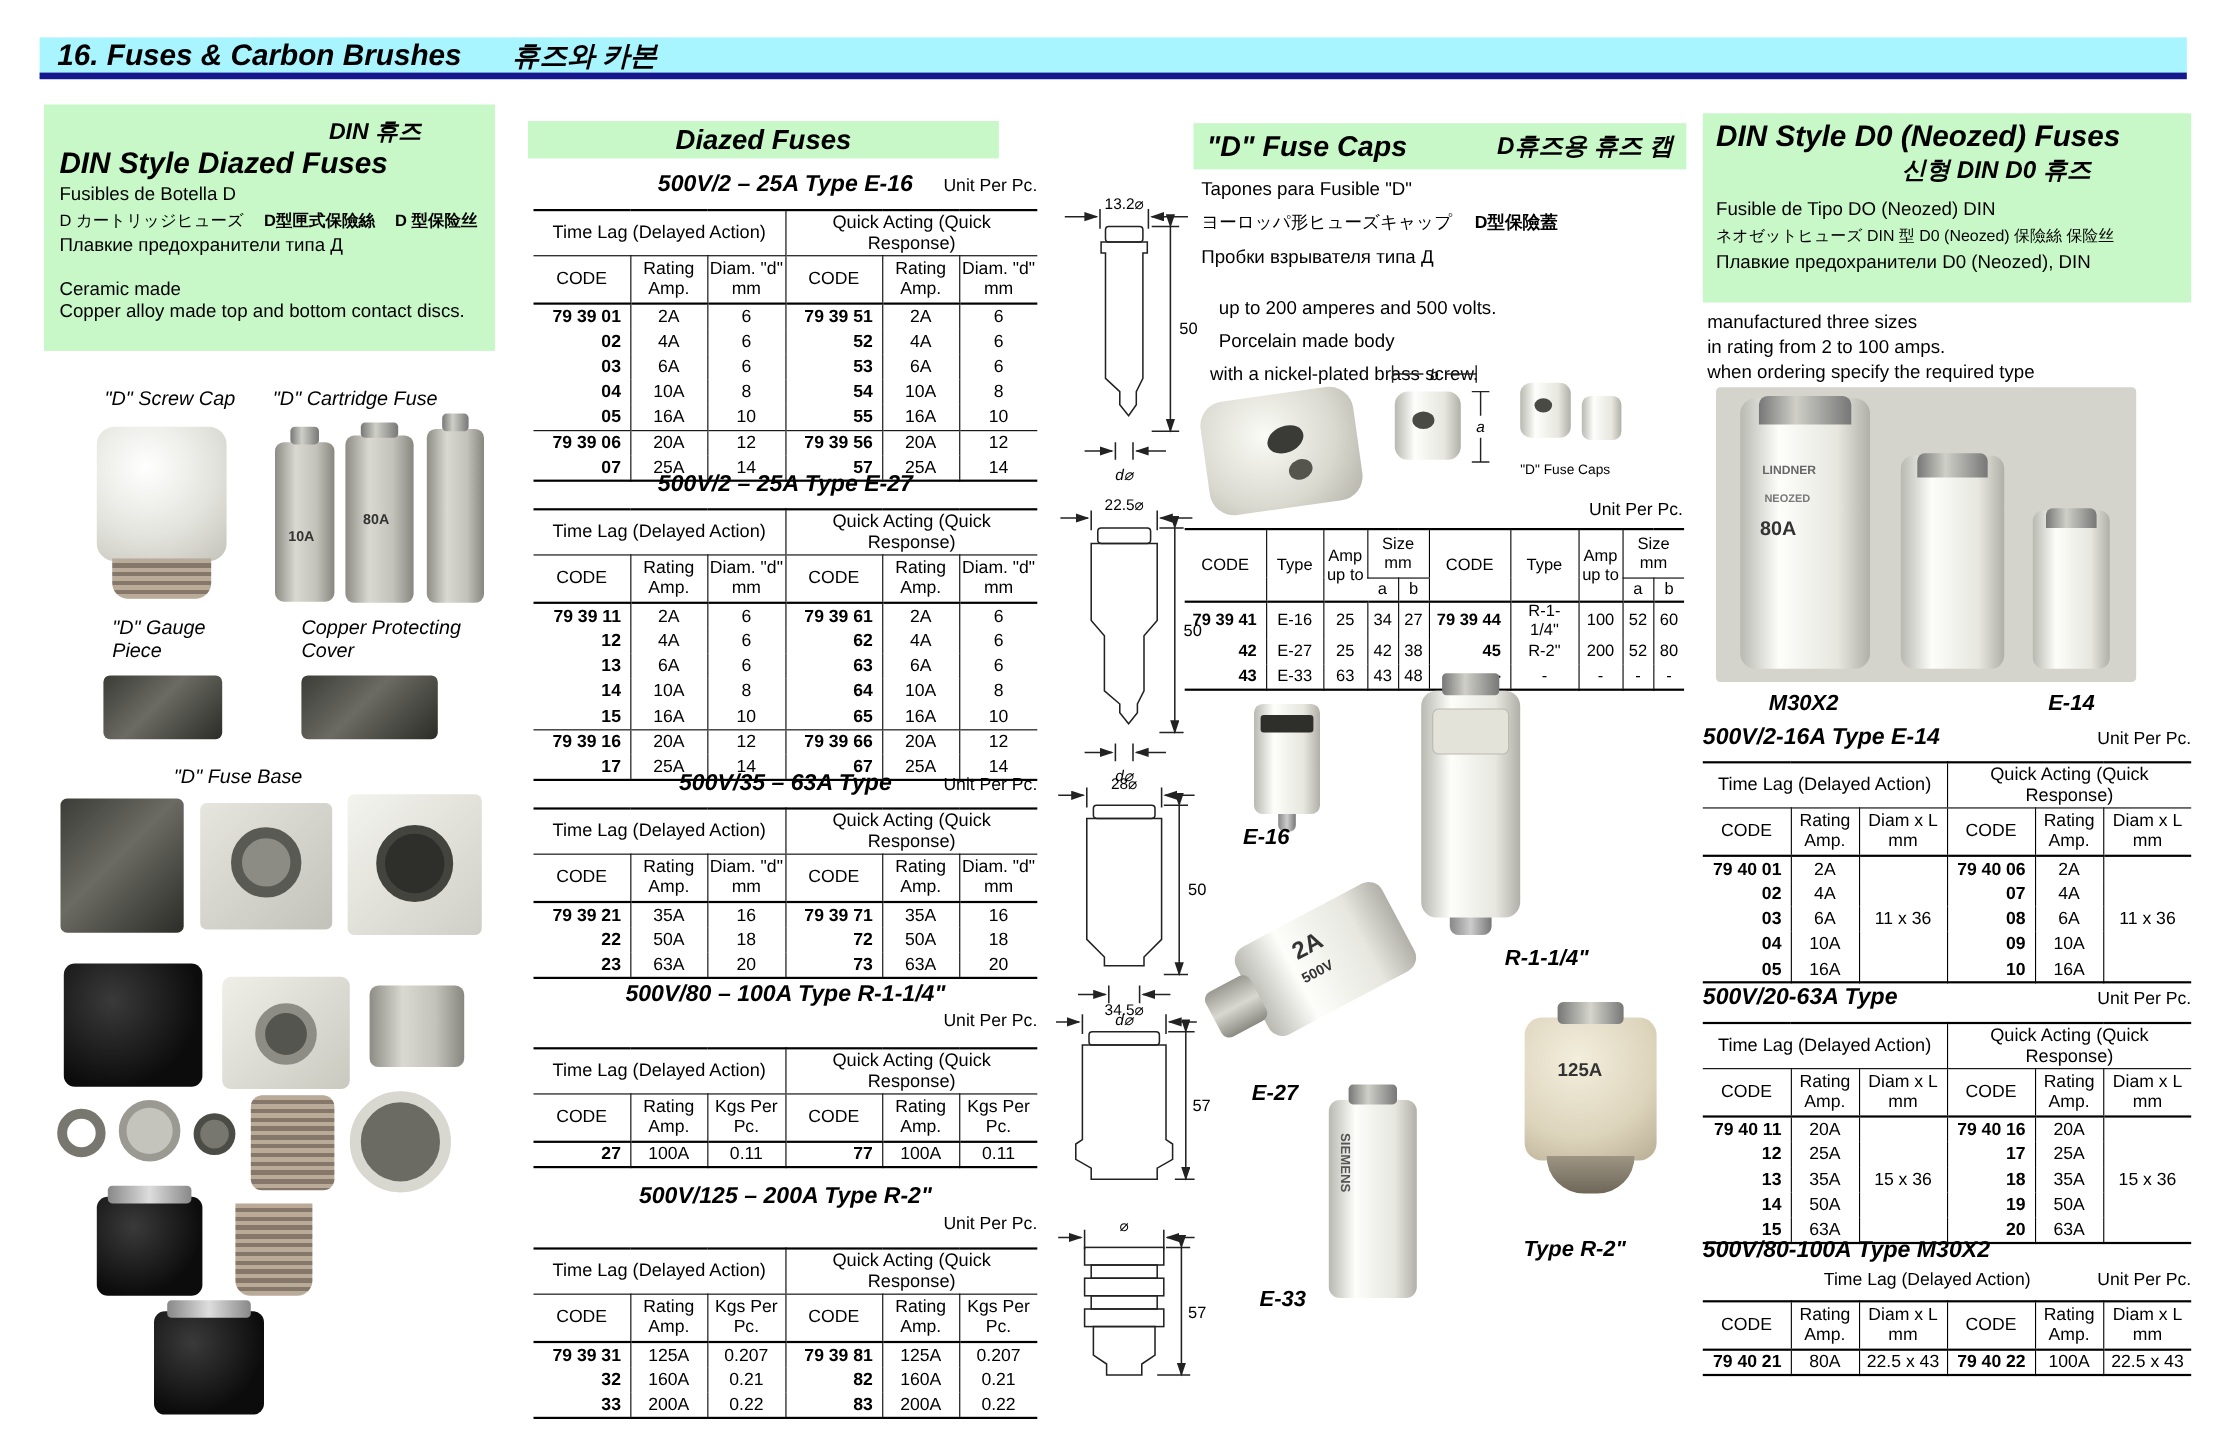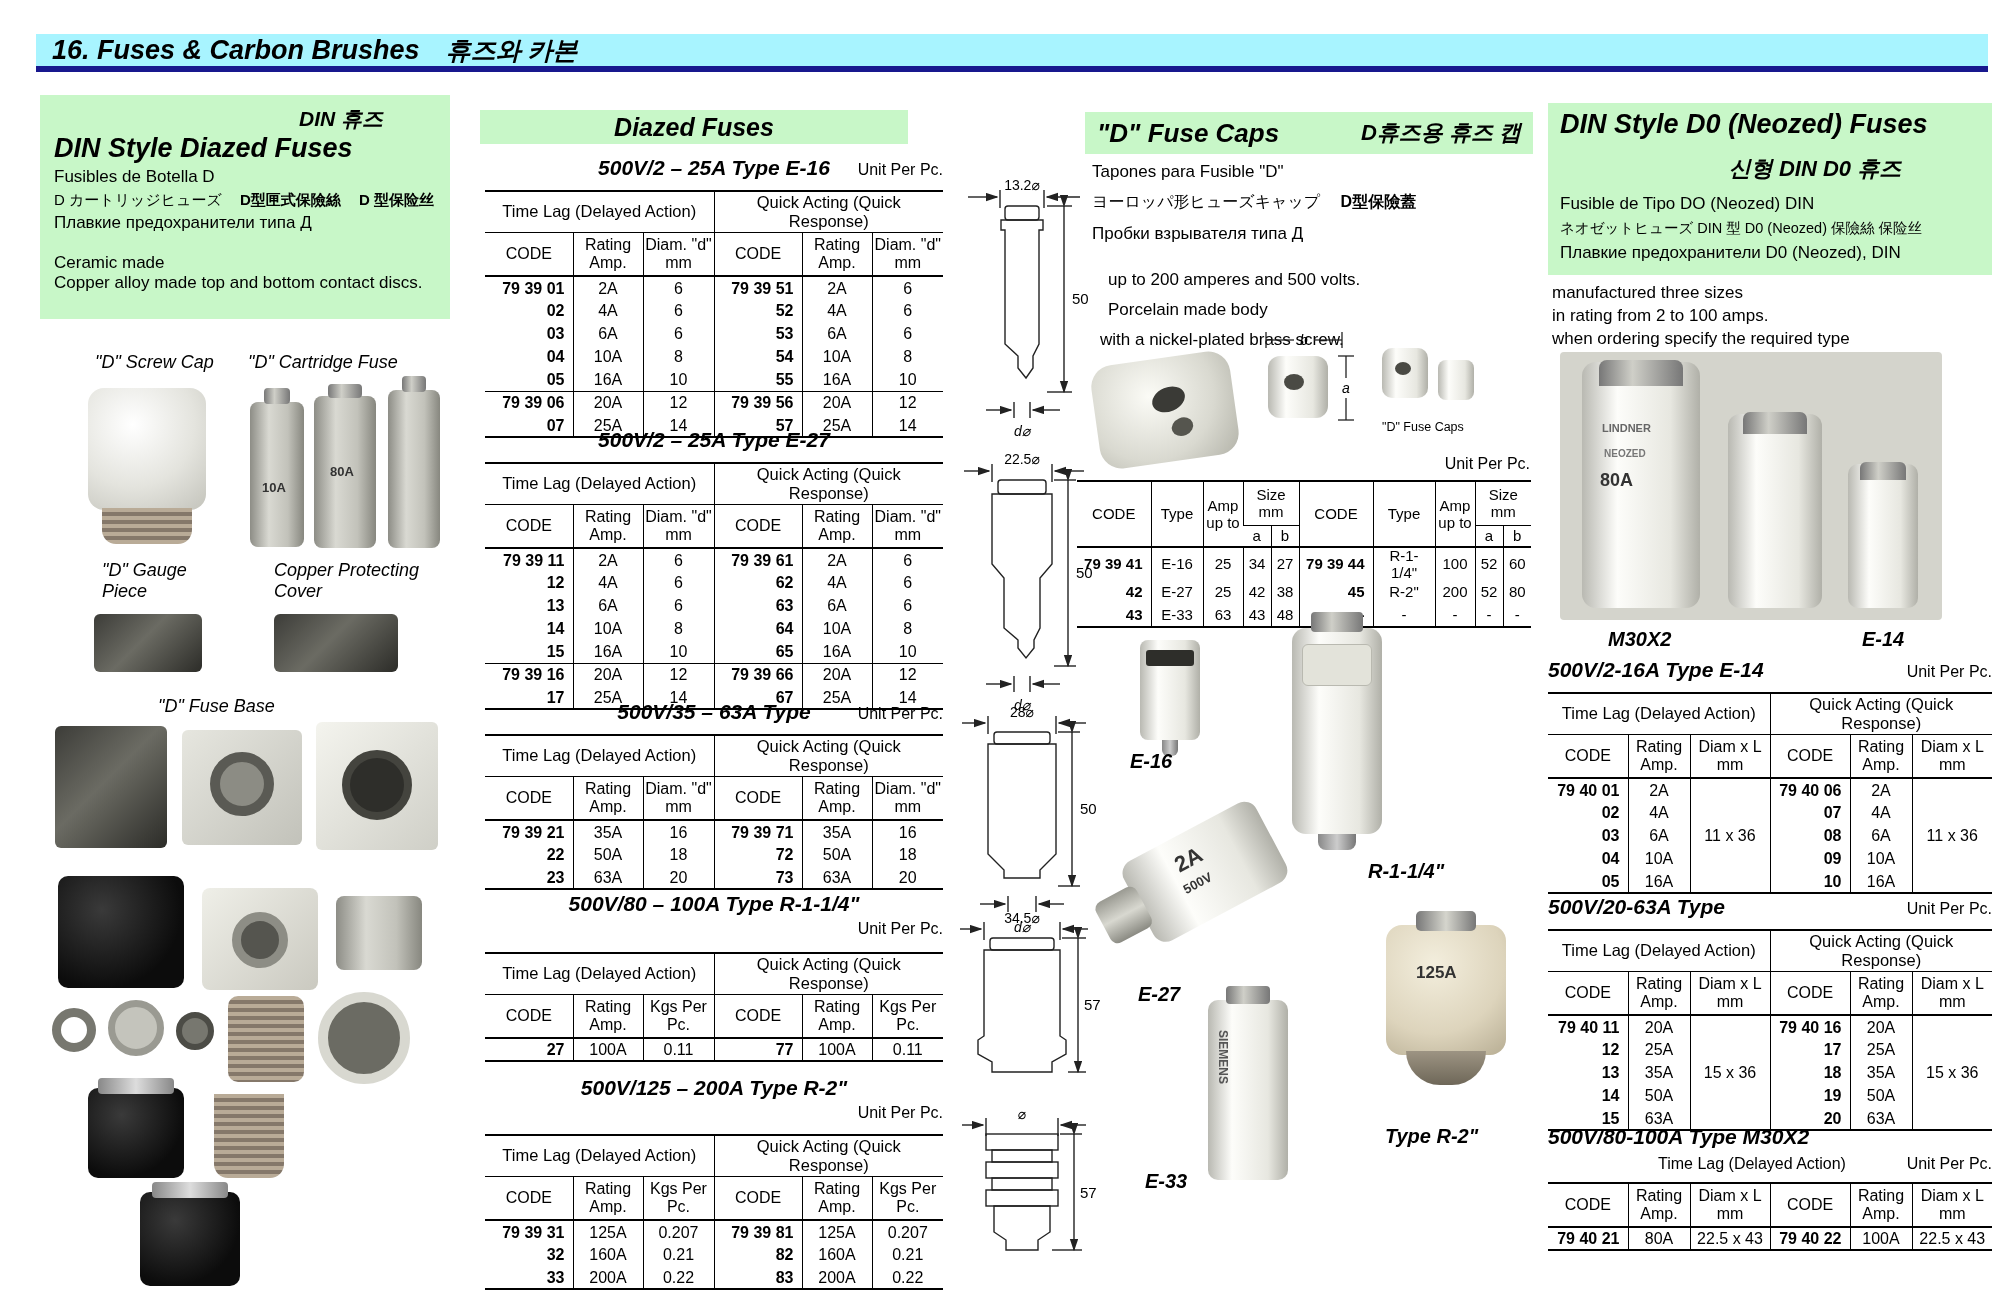--- a/index.html
+++ b/index.html
@@ -4,21 +4,21 @@
 <style>
   *{margin:0;padding:0;box-sizing:border-box}
   body{width:2016px;height:1302px;position:relative;overflow:hidden;background:#fff;
        color:#000;font-family:"Liberation Sans",sans-serif;}
   .abs{position:absolute}
   .bi{font-weight:bold;font-style:italic}
   .green{background:#c8f7c8}
 
   
   #pageheader{left:36px;top:34px;width:1952px;height:38px;background:#a8f4ff;
-    border-bottom:6px solid #18188e;display:flex;align-items:center;padding-left:16px;gap:26px}
+    border-bottom:6px solid #18188e;display:flex;align-items:center;padding-left:16px;gap:46px}
   #pageheader .t1{font-size:27px}
   #pageheader .t2{font-size:25px}
 
   
   #leftpanel{left:40px;top:95px;width:410px;height:224px;padding:8px 12px 0 14px}
   #leftpanel .h{font-size:27px}
   #leftpanel .kr{font-size:21px;text-align:right;padding-right:55px;margin-top:2px}
   #leftpanel .l{font-size:17px;margin-top:3px}
   #leftpanel .jp{font-size:15px;margin-top:4px}
   #leftpanel .jp .cjk{font-weight:bold;margin-left:14px}
@@ -752,21 +752,21 @@
 <div class="ph" style="left:1372px;top:925px;width:148px;height:172px">
   <div style="position:absolute;left:14px;top:0;width:120px;height:130px;background:radial-gradient(circle at 40% 30%,#f3eedd,#ddd4bc 60%,#b7ad93);border-radius:16px"></div>
   <div style="position:absolute;left:44px;top:-14px;width:60px;height:20px;background:linear-gradient(90deg,#777,#d5d5cd 50%,#777);border-radius:5px"></div>
   <div style="position:absolute;left:34px;top:126px;width:80px;height:34px;background:linear-gradient(180deg,#9d9483,#6e6758);border-radius:0 0 40px 40px"></div>
   <span class="mark" style="left:44px;top:38px;font-size:17px">125A</span>
 </div>
 <div class="abs bi" style="left:1385px;top:1125px;font-size:20px">Type R-2"</div>
 
 <div class="abs green" style="left:1548px;top:103px;width:444px;height:172px;padding:6px 12px 0 12px">
   <div class="bi" style="font-size:27px">DIN Style D0 (Neozed) Fuses</div>
-  <div class="bi" style="font-size:22px;text-align:center;padding-left:90px;margin-top:14px">신형 DIN D0 휴즈</div>
+  <div class="bi" style="font-size:22px;text-align:center;padding-left:90px;margin-top:0">신형 DIN D0 휴즈</div>
   <div class="smalltext" style="margin-top:10px">Fusible de Tipo DO (Neozed) DIN</div>
   <div style="font-size:14.5px;margin-top:5px">ネオゼットヒューズ DIN 型 D0 (Neozed) 保險絲 保险丝</div>
   <div class="smalltext" style="margin-top:5px">Плавкие предохранители D0 (Neozed), DIN</div>
 </div>
 <div class="abs smalltext" style="left:1552px;top:282px;line-height:1.35">
   <div>manufactured  three sizes</div>
   <div>in rating  from 2 to 100 amps.</div>
   <div>when ordering specify the required type</div>
 </div>
 

